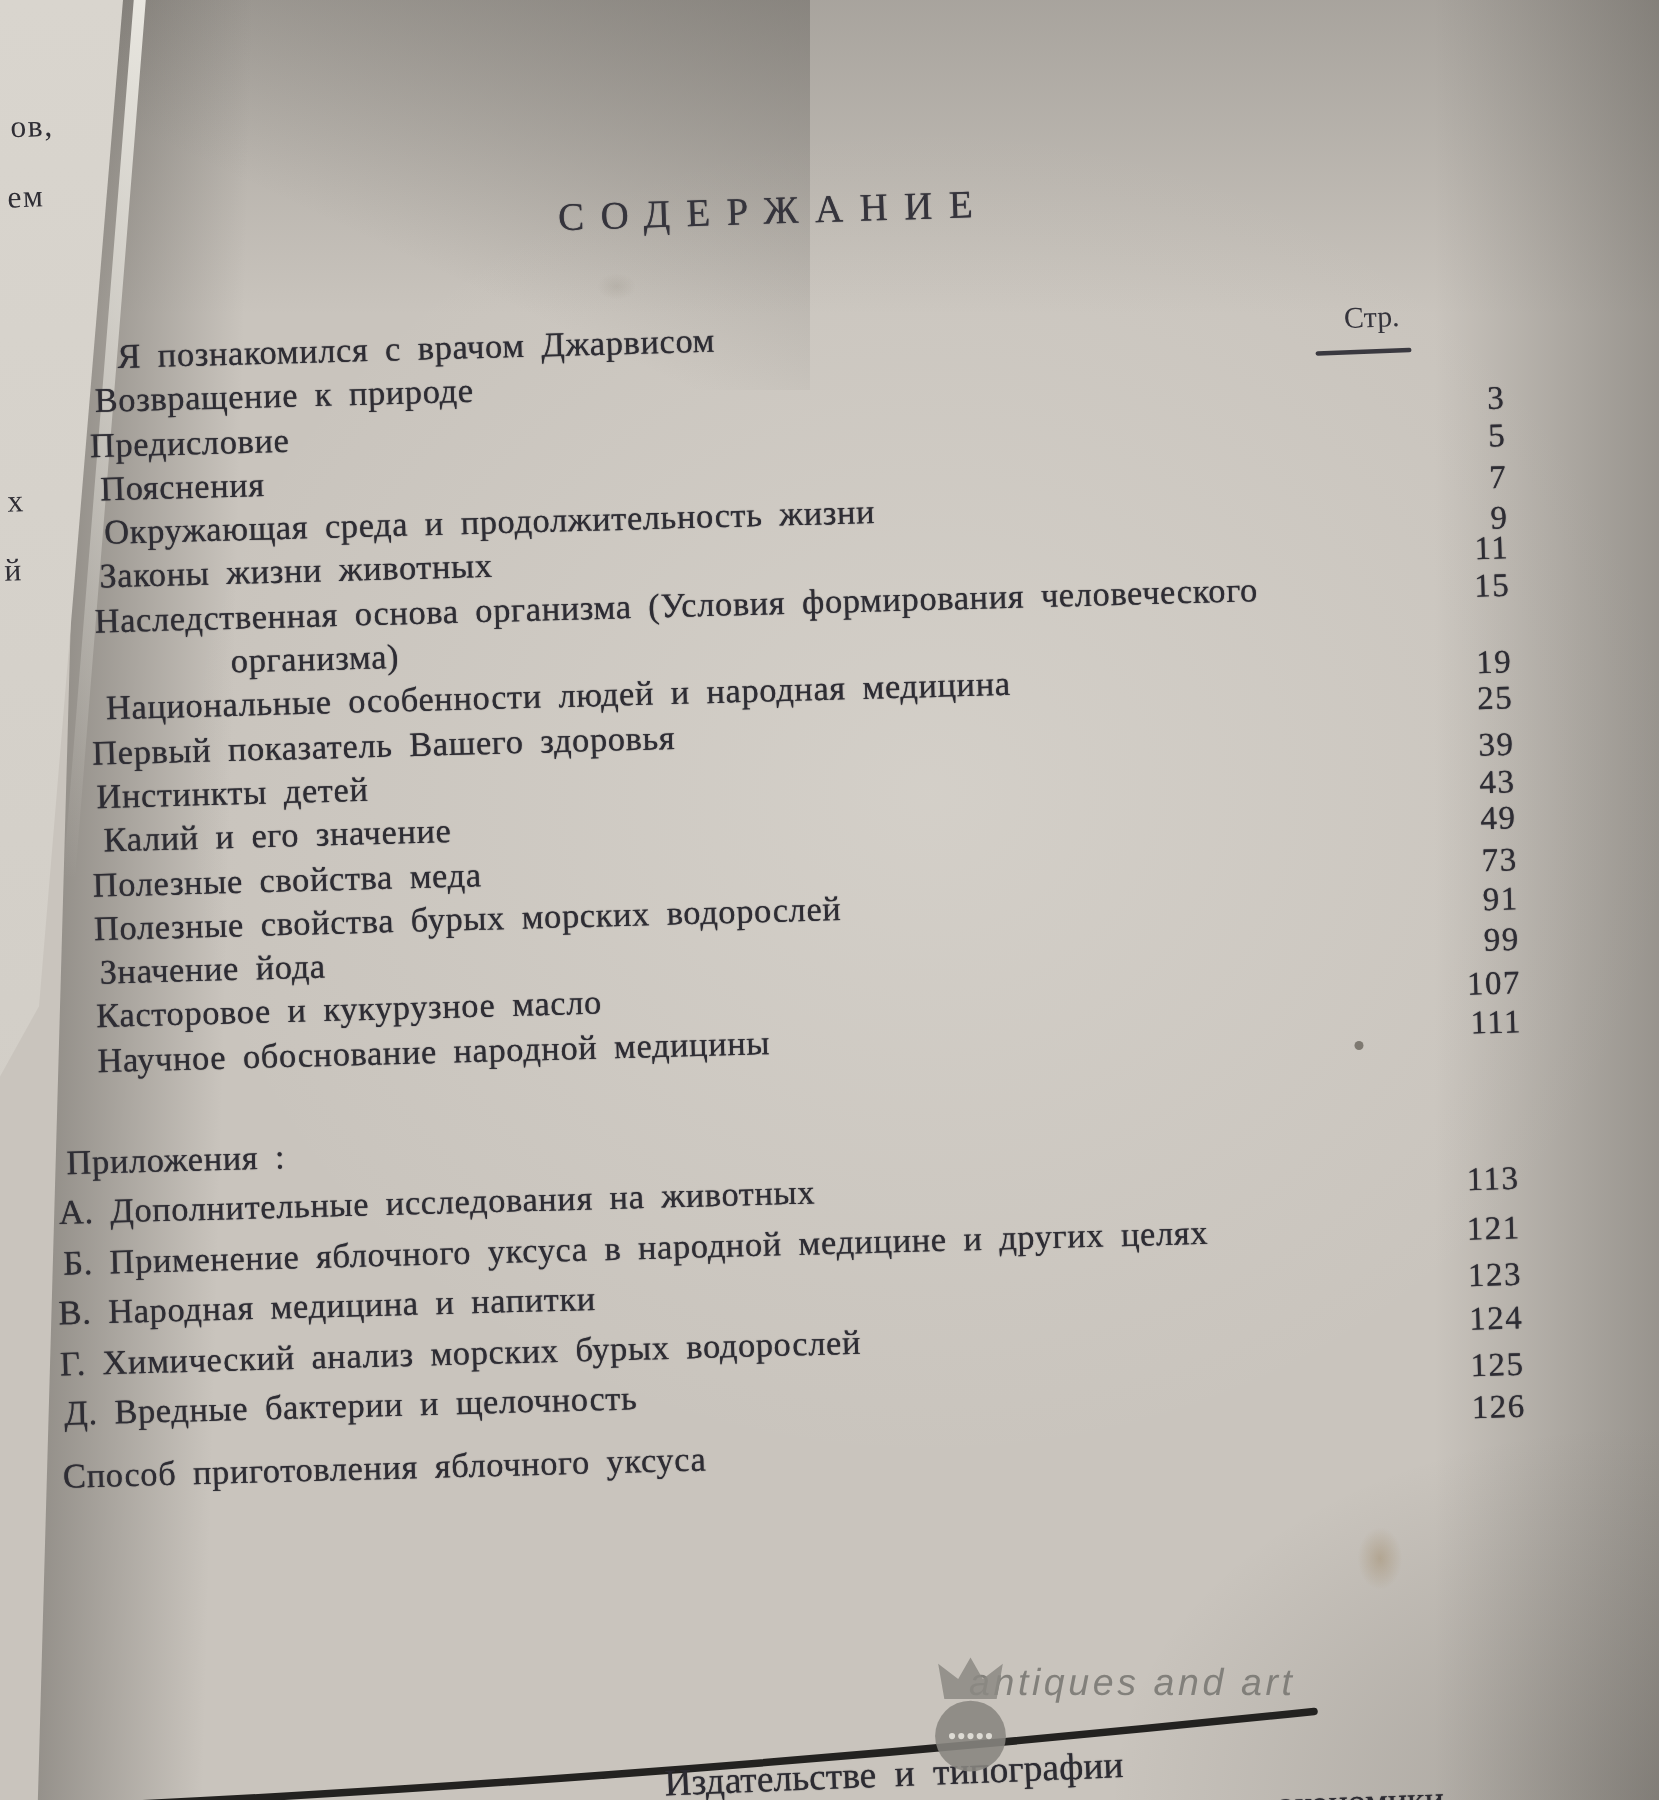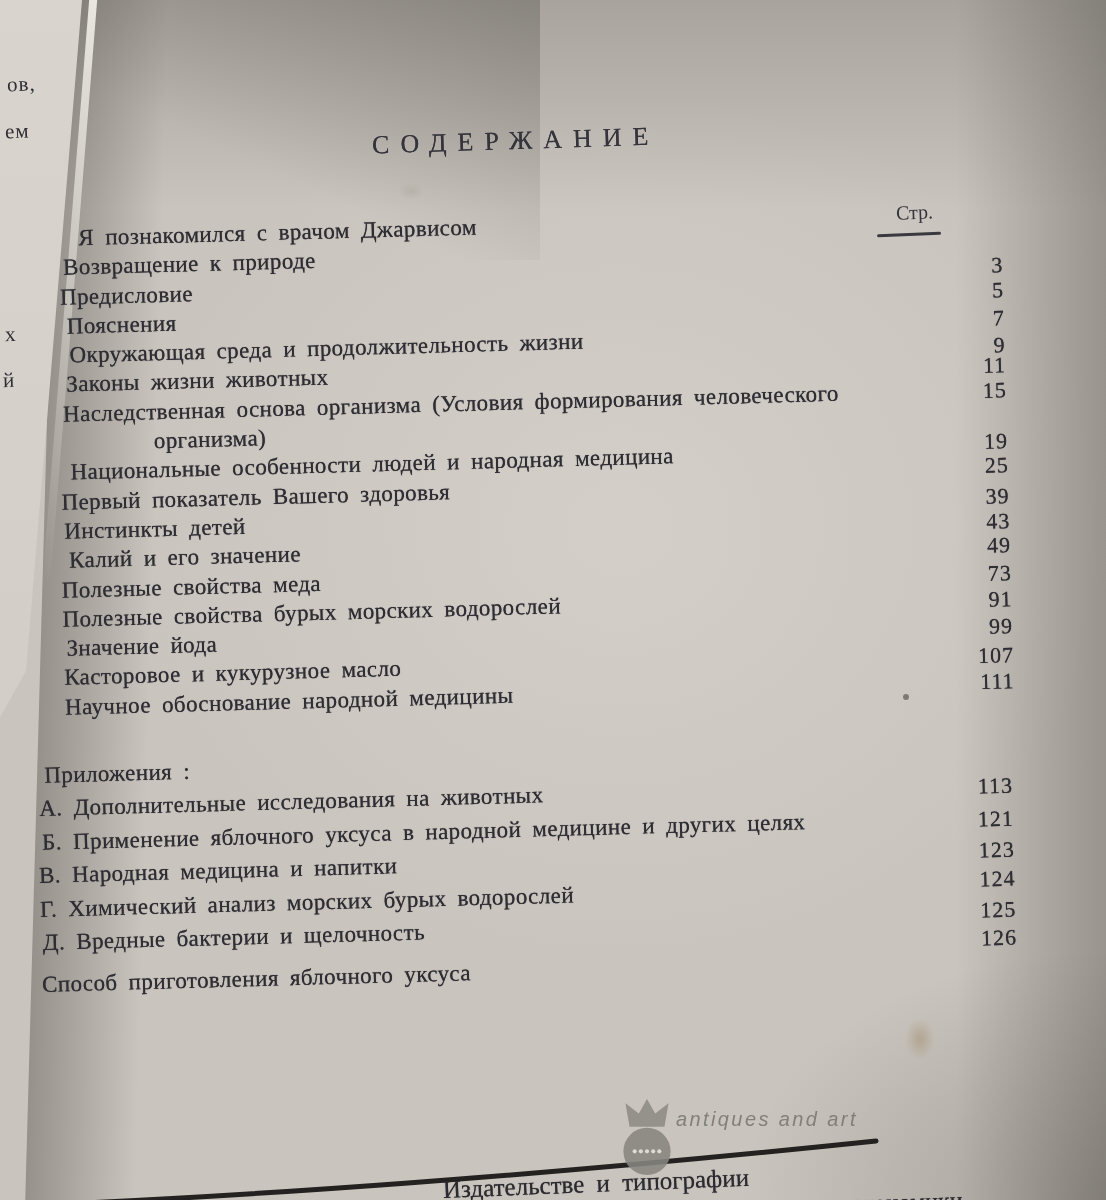--- a/index.html
+++ b/index.html
@@ -53,21 +53,21 @@
     text-shadow:0 0 .7px rgba(40,40,46,.9);}
   
   #rule-svg{position:absolute;left:0;top:0;z-index:6;}
   .colophon{position:absolute;z-index:6;color:#2c2b32;white-space:nowrap;
     transform-origin:left center;text-shadow:0 0 .7px rgba(40,40,46,.9);}
   #colophon-1{left:443px;top:1176px;font-size:25px;word-spacing:6px;transform:rotate(-2.3deg);}
   #colophon-2{left:853px;top:1191px;font-size:24px;transform:rotate(-2deg);}
   
   #watermark{position:absolute;left:622px;top:1108px;z-index:7;
     font-family:"Liberation Sans","DejaVu Sans",sans-serif;}
-  #wm-tagline{margin-left:54px;font-style:italic;font-size:20px;letter-spacing:2.4px;
+  #wm-tagline{margin-left:24px;font-style:italic;font-size:25px;letter-spacing:2.4px;
     color:rgba(118,116,112,.85);}
   #wm-name{display:flex;align-items:center;margin-top:1px;
     font-size:33px;font-weight:bold;letter-spacing:.5px;color:rgba(150,147,142,.82);}
   #wm-logo{margin:-34px -1px 0 -1px;}
   
   .stain{position:absolute;border-radius:50%;z-index:4;}
   #stain-1{left:905px;top:1018px;width:30px;height:42px;
     background:radial-gradient(ellipse, rgba(141,110,62,.30), rgba(141,110,62,0) 70%);}
   #stain-2{left:903px;top:694px;width:6px;height:6px;background:rgba(62,56,48,.55);
     filter:blur(.4px);}

